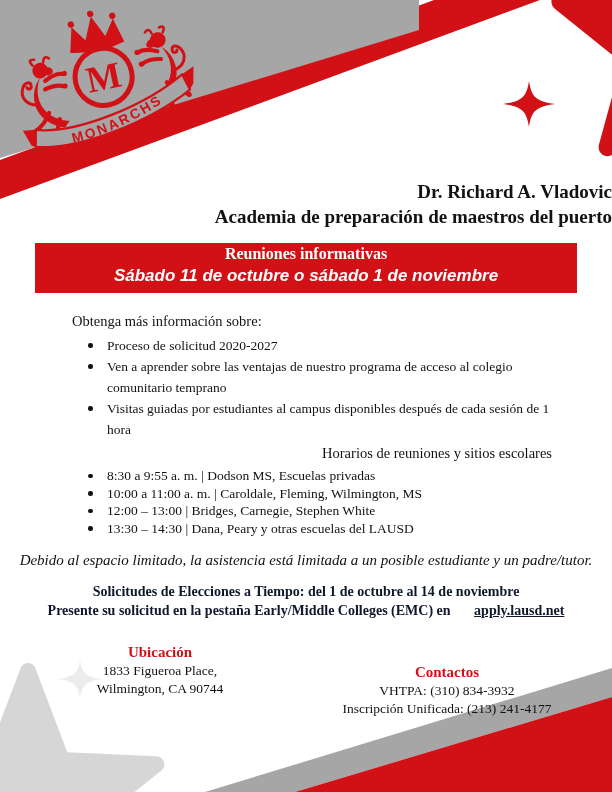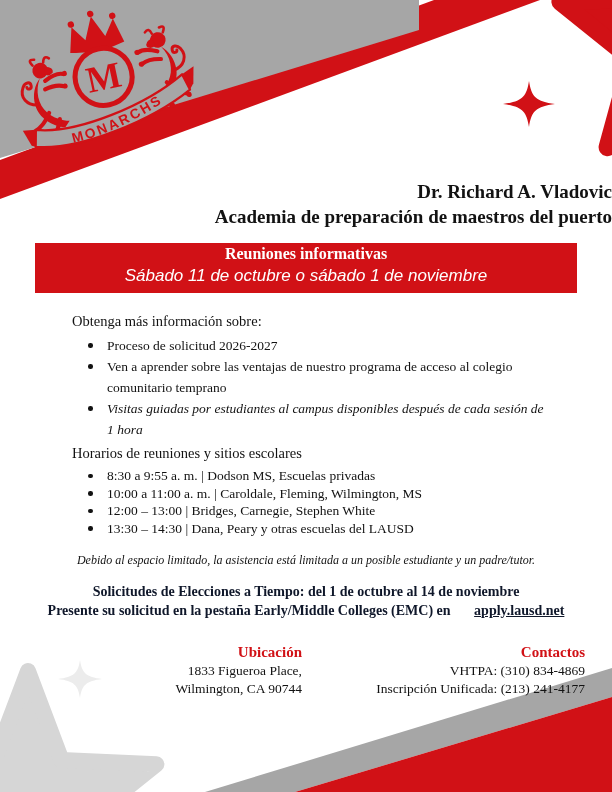--- a/index.html
+++ b/index.html
@@ -7,46 +7,46 @@
        font-family:"Liberation Serif",serif;color:#121212;}
   .bg{position:absolute;left:0;top:0;width:612px;height:792px;z-index:0;}
   .content{position:absolute;z-index:1;left:0;top:0;width:612px;height:792px;}
 
   .title{position:absolute;top:179px;left:0;width:612px;text-align:right;
          font-weight:bold;font-size:19px;line-height:25px;}
   .banner{position:absolute;left:35px;top:243px;width:542px;height:50px;
           background:#d11116;color:#fff;display:flex;flex-direction:column;
           align-items:center;text-align:center;}
   .banner-l1{font-weight:bold;font-size:16px;line-height:21px;}
-  .banner-l2{font-family:"Liberation Sans",sans-serif;font-weight:normal;
+  .banner-l2{font-family:"Liberation Sans",sans-serif;font-weight:bold;
              font-style:italic;font-size:17px;line-height:23px;}
 
   .section{position:absolute;left:72px;width:480px;}
   .sec-info{top:313px;}
   .sec-sched{top:445px;}
   .sec-head{font-weight:normal;font-size:14.5px;line-height:17px;margin:0 0 5px 0;}
-  .sec-sched .sec-head{}
+  .sec-sched .sec-head{text-align:right;}
   ul.flyer-list{margin:0;padding:0;list-style:none;font-size:13.5px;}
   .sec-info ul.flyer-list{line-height:21px;}
   .sec-sched ul.flyer-list{line-height:17.5px;}
   ul.flyer-list li{position:relative;padding-left:35px;}
   ul.flyer-list li::before{content:"";position:absolute;left:16px;top:8px;
       width:4.5px;height:4.5px;border-radius:50%;background:#121212;}
   .sec-sched ul.flyer-list li::before{top:6.5px;}
-  ul.flyer-list li.italic{font-style:italic;}
+  ul.flyer-list li.italic{}
 
   .note{position:absolute;top:552px;left:0;width:612px;text-align:center;
-        font-style:italic;font-size:12px;line-height:16px;}
+        font-style:italic;font-size:15px;line-height:16px;}
   .cta{position:absolute;top:583px;left:0;width:612px;text-align:center;
        color:#0f172a;font-weight:bold;font-size:14px;line-height:18.5px;}
   .cta .link{text-decoration:underline;margin-left:20px;}
 
-  .footer-col{position:absolute;top:642px;text-align:right;font-size:13.5px;line-height:18px;}
+  .footer-col{position:absolute;top:642px;text-align:center;font-size:13.5px;line-height:18px;}
   .footer-left{left:18px;width:284px;}
-  .footer-right{left:295px;width:290px;}
+  .footer-right{left:302px;width:290px;margin-top:20px;}
   .f-head{color:#d11116;font-weight:bold;font-size:15px;line-height:20px;}
 </style>
 </head>
 <body>
 
 <svg class="bg" viewBox="0 0 612 792" aria-hidden="true">
 
   <polygon points="434,0 540,0 0,199 0,160" fill="#d11116"></polygon>
 
   <polygon points="0,0 419,0 419,30 0,158" fill="#a6a6a6"></polygon>
@@ -118,21 +118,21 @@
   </div>
 
   <div class="banner">
     <div class="banner-l1">Reuniones informativas</div>
     <div class="banner-l2">Sábado 11 de octubre o sábado 1 de noviembre</div>
   </div>
 
   <div class="section sec-info">
     <div class="sec-head">Obtenga más información sobre:</div>
     <ul class="flyer-list">
-        <li>Proceso de solicitud 2026-2027</li>
+        <li>Proceso de solicitud 2020-2027</li>
         <li>Ven a aprender sobre las ventajas de nuestro programa de acceso al colegio comunitario temprano</li>
         <li class="italic">Visitas guiadas por estudiantes al campus disponibles después de cada sesión de 1 hora</li>
       </ul>
   </div>
 
   <div class="section sec-sched">
     <div class="sec-head">Horarios de reuniones y sitios escolares</div>
     <ul class="flyer-list">
         <li>8:30 a 9:55 a. m. | Dodson MS, Escuelas privadas</li>
         <li>10:00 a 11:00 a. m. | Caroldale, Fleming, Wilmington, MS</li>
@@ -152,18 +152,18 @@
     <div class="f-head">Ubicación</div>
     <div>
         <div>1833 Figueroa Place,</div>
         <div>Wilmington, CA 90744</div>
       </div>
   </div>
 
   <div class="footer-col footer-right">
     <div class="f-head">Contactos</div>
     <div>
-        <div>VHTPA: (310) 834-4869</div>
+        <div>VHTPA: (310) 834-3932</div>
         <div>Inscripción Unificada: (213) 241-4177</div>
       </div>
   </div>
 
 </div>
 
 </body></html>

